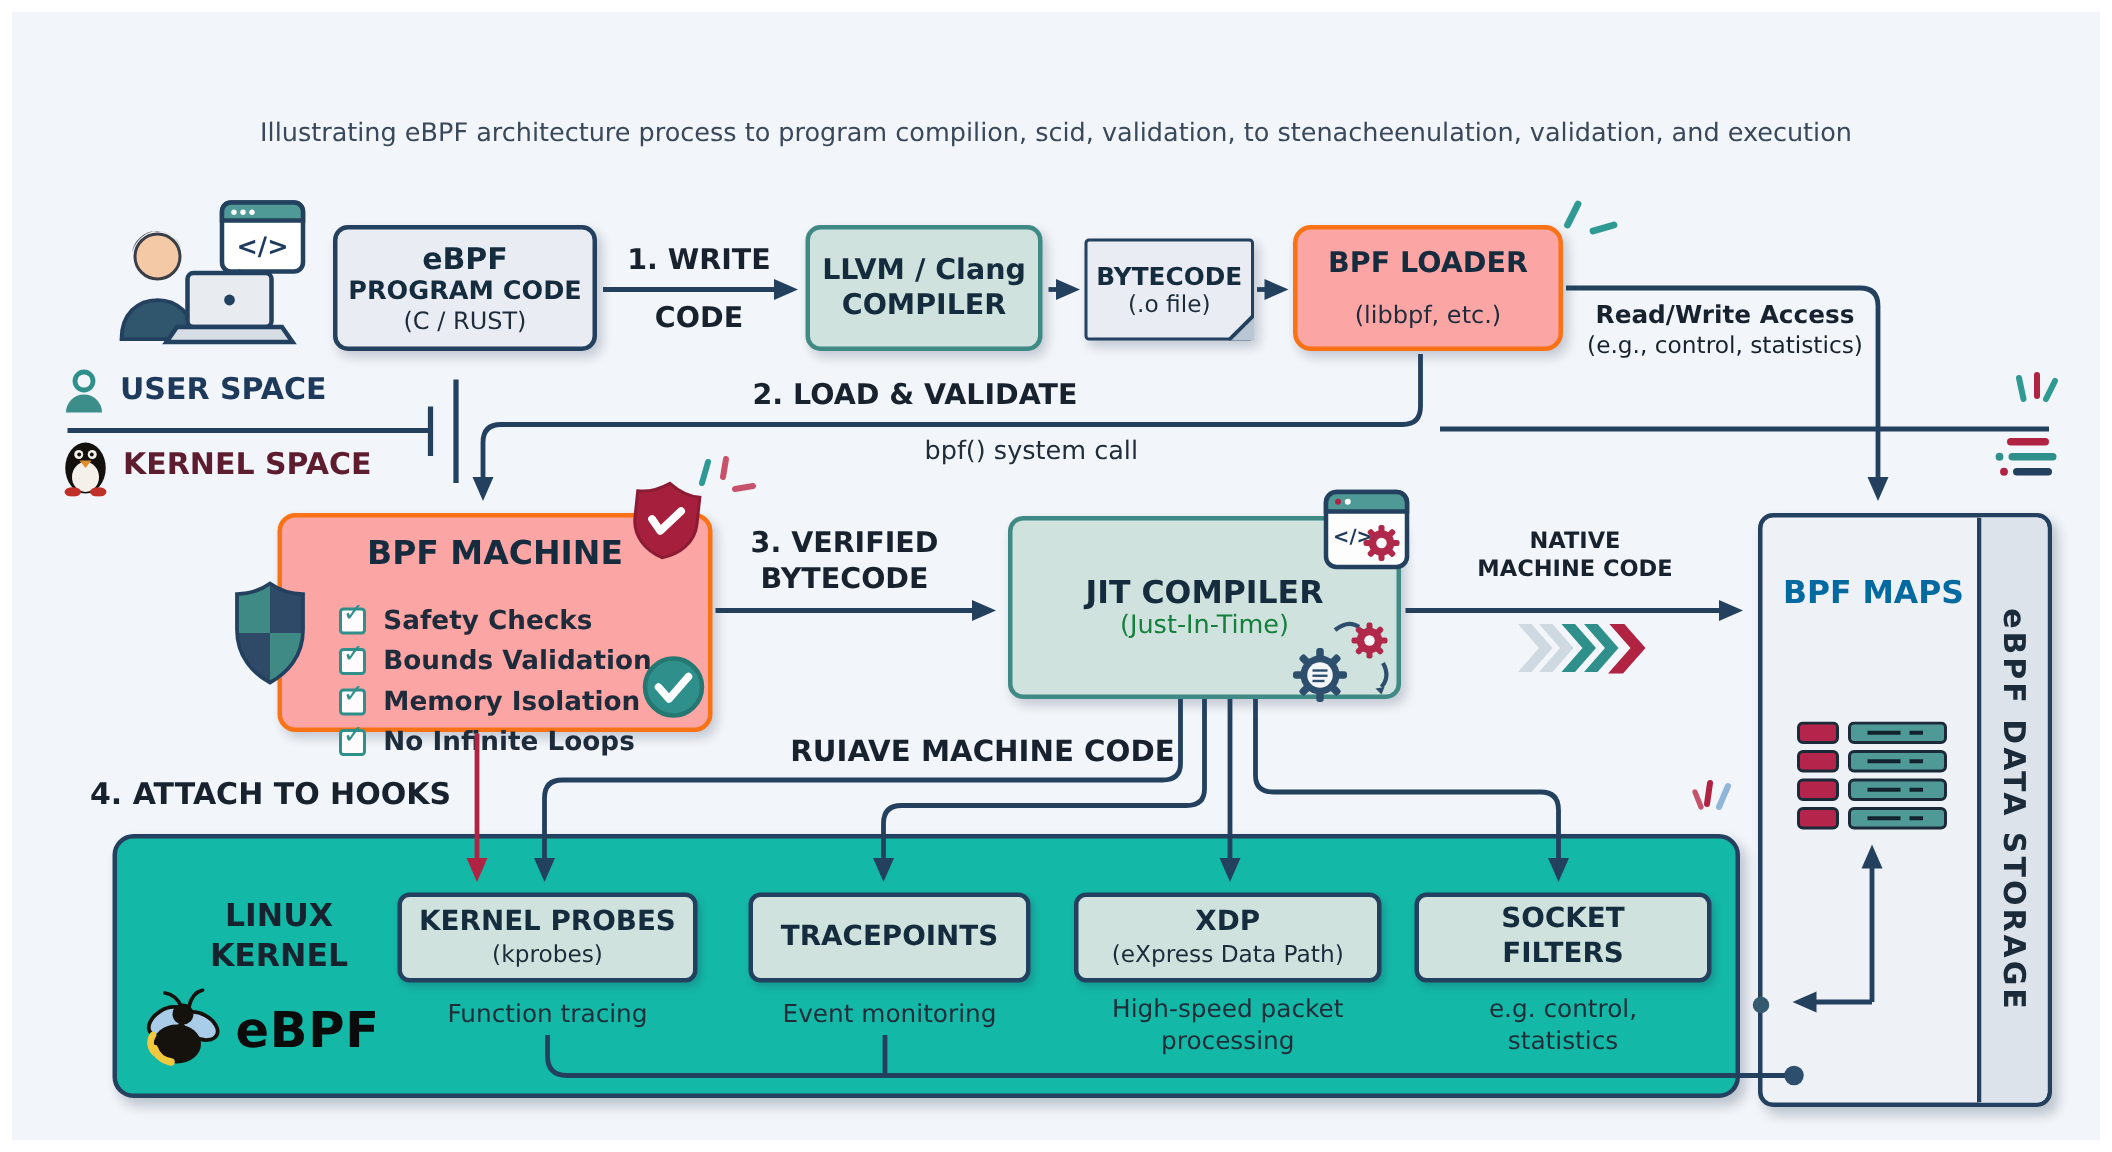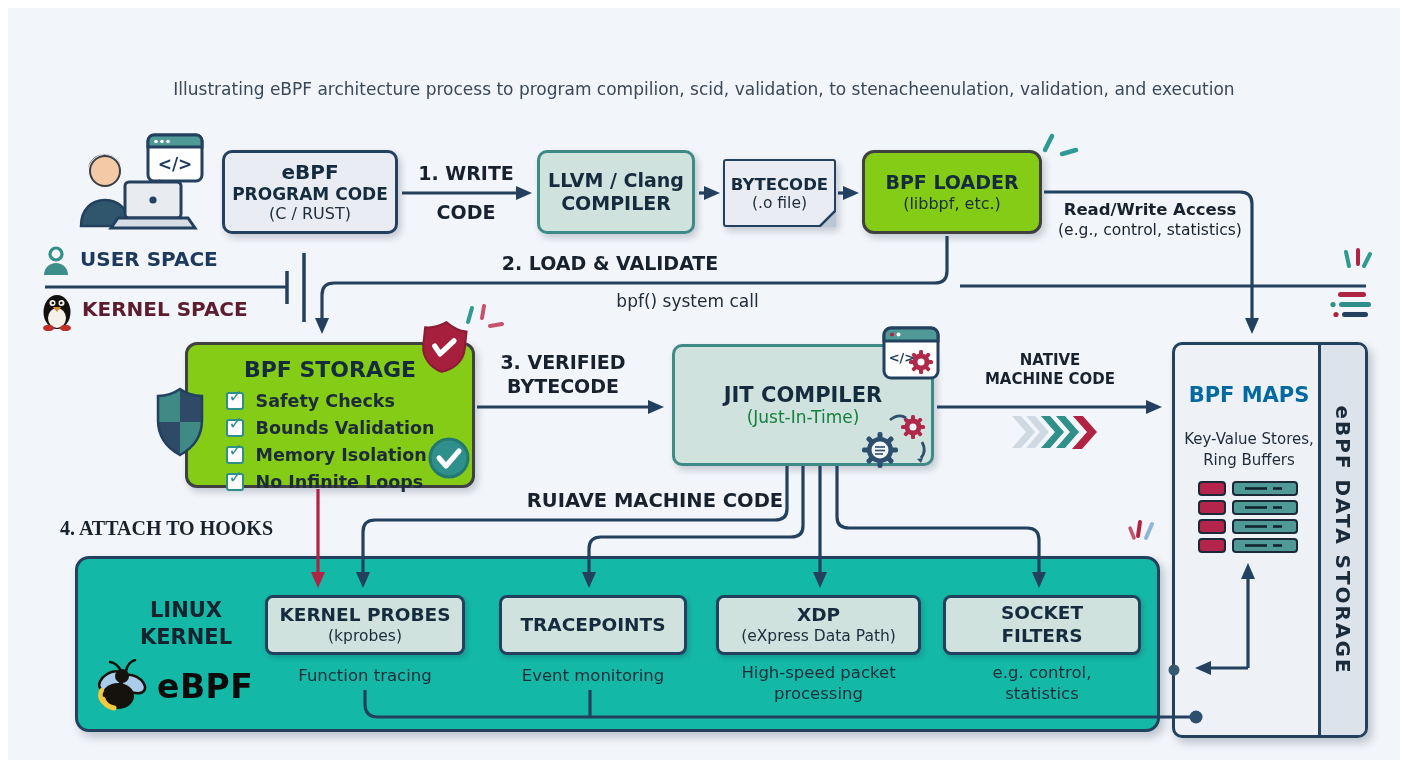--- a/index.html
+++ b/index.html
@@ -5,21 +5,21 @@
   html,body{margin:0;padding:0;background:#ffffff;font-family:"DejaVu Sans",sans-serif;}
   #canvas{position:relative;width:1408px;height:768px;background:#f2f5f9;overflow:hidden;
           box-shadow:inset 0 0 0 8px #ffffff;}
   .abs{position:absolute;}
   
   .box{position:absolute;box-sizing:border-box;border-radius:10px;display:flex;flex-direction:column;
        align-items:center;justify-content:center;text-align:center;z-index:2;
        box-shadow:3px 4px 7px rgba(26,46,76,.22);}
   .box.grey{background:#e9edf3;border:3px solid #23415f;}
   .box.teal{background:#cfe2dd;border:3px solid #3f8a85;}
-  .box.pink{background:#84cc16;border:3px solid #404040;border-radius:12px;}
+  .box.pink{background:#fca5a5;border:3px solid #f97316;border-radius:12px;gap:13px;}
   .bt1{font-size:19px;font-weight:800;color:#152c3e;line-height:1.22;white-space:pre-line;}
   .bt2{font-size:16px;font-weight:500;color:#1d2b3a;line-height:1.2;}
   
   .lbl{position:absolute;text-align:center;color:#17222e;z-index:6;}
   .lbl.bold{font-weight:800;}
   .nowrap{white-space:nowrap;}
   .prewrap{white-space:pre-line;}
   
   #title{position:absolute;left:0;right:0;top:36px;text-align:center;font-size:33px;font-weight:800;
          color:#132f4e;letter-spacing:.3px;z-index:6;}
@@ -169,21 +169,21 @@
     <path d="M13,16 h8 l-4,5 z" fill="#e0902a"></path>
     <ellipse cx="8.5" cy="37" rx="5.5" ry="3.2" fill="#c03028"></ellipse>
     <ellipse cx="25.5" cy="37" rx="5.5" ry="3.2" fill="#c03028"></ellipse>
   </svg>
   <div class="lbl bold nowrap" style="left:82px;top:297px;font-size:20px;color:#5e1d2f;text-align:left;">KERNEL SPACE</div>
 
   <div class="lbl bold nowrap" style="left:470px;top:252px;width:280px;font-size:19px;">2. LOAD &amp; VALIDATE</div>
   <div class="lbl nowrap" style="left:555px;top:291px;width:265px;font-size:17px;font-weight:500;color:#212d3a;">bpf() system call</div>
 
   <div class="box pink" style="left:185px;top:342px;width:290px;height:146px;justify-content:flex-start;padding-top:8px;">
-    <div id="verifier-title">BPF STORAGE</div>
+    <div id="verifier-title">BPF MACHINE</div>
     <div style="text-align:left;">
       <div class="check-row">
         <span class="checkbox"></span>
         <span>Safety Checks</span>
         </div>
       <div class="check-row">
         <span class="checkbox"></span>
         <span>Bounds Validation</span>
         </div>
       <div class="check-row">
@@ -291,22 +291,20 @@
       <path d="M2,0 h9 l14,16 l-14,16 h-9 l14,-16 z" fill="#cfd9e2"></path>
       <path d="M16,0 h9 l14,16 l-14,16 h-9 l14,-16 z" fill="#cfd9e2"></path>
       <path d="M31,0 h9 l14,16 l-14,16 h-9 l14,-16 z" fill="#2f8f8a"></path>
       <path d="M46,0 h9 l14,16 l-14,16 h-9 l14,-16 z" fill="#2f8f8a"></path>
       <path d="M62,-1 h10 l15,17 l-15,17 h-10 l15,-17 z" fill="#b02342"></path>
     </g>
   </svg>
 
   <div id="maps-panel">
     <div id="maps-title">BPF MAPS</div>
-    <div id="maps-sub" class="prewrap">Key-Value Stores,
-Ring Buffers</div>
     <svg width="104" height="74" viewBox="0 0 104 74" style="position:absolute;left:22px;top:136px;">
       <g stroke="#1b2a38" stroke-width="2">
         <rect x="2" y="1" width="26" height="13" rx="3" fill="#b5244a"></rect>
           <rect x="36" y="1" width="64" height="13" rx="3" fill="#4f9a96"></rect>
         <rect x="2" y="20" width="26" height="13" rx="3" fill="#b5244a"></rect>
           <rect x="36" y="20" width="64" height="13" rx="3" fill="#4f9a96"></rect>
         <rect x="2" y="39" width="26" height="13" rx="3" fill="#b5244a"></rect>
           <rect x="36" y="39" width="64" height="13" rx="3" fill="#4f9a96"></rect>
         <rect x="2" y="58" width="26" height="13" rx="3" fill="#b5244a"></rect>
           <rect x="36" y="58" width="64" height="13" rx="3" fill="#4f9a96"></rect>
@@ -323,21 +321,21 @@
       </g>
     </svg>
     <div id="storage-strip">
       <div id="storage-label" style="position:absolute;inset:0;">
         <span>eBPF DATA STORAGE</span>
       </div>
     </div>
   </div>
 
   <div class="lbl bold nowrap" style="left:515px;top:489px;width:280px;font-size:19.5px;">RUIAVE MACHINE CODE</div>
-  <div class="lbl bold nowrap" style="left:60px;top:517px;font-size:20px;text-align:left;font-family:Liberation Serif, serif;">4. ATTACH TO HOOKS</div>
+  <div class="lbl bold nowrap" style="left:60px;top:517px;font-size:20px;text-align:left;">4. ATTACH TO HOOKS</div>
 
   <div id="kernel-box">
     <div id="linux-title">LINUX
 KERNEL</div>
 
     <div id="bee-logo">
       <svg width="64" height="54" viewBox="0 0 64 54">
         <path d="M30,12 q-4,-8 -11,-9" fill="none" stroke="#15110d" stroke-width="2.5" stroke-linecap="round"></path>
         <path d="M35,12 q2,-9 9,-11" fill="none" stroke="#15110d" stroke-width="2.5" stroke-linecap="round"></path>
         <ellipse cx="20" cy="22" rx="13" ry="8" fill="#a9cce8" stroke="#15110d" stroke-width="2.5" transform="rotate(-32 20 22)"></ellipse>

